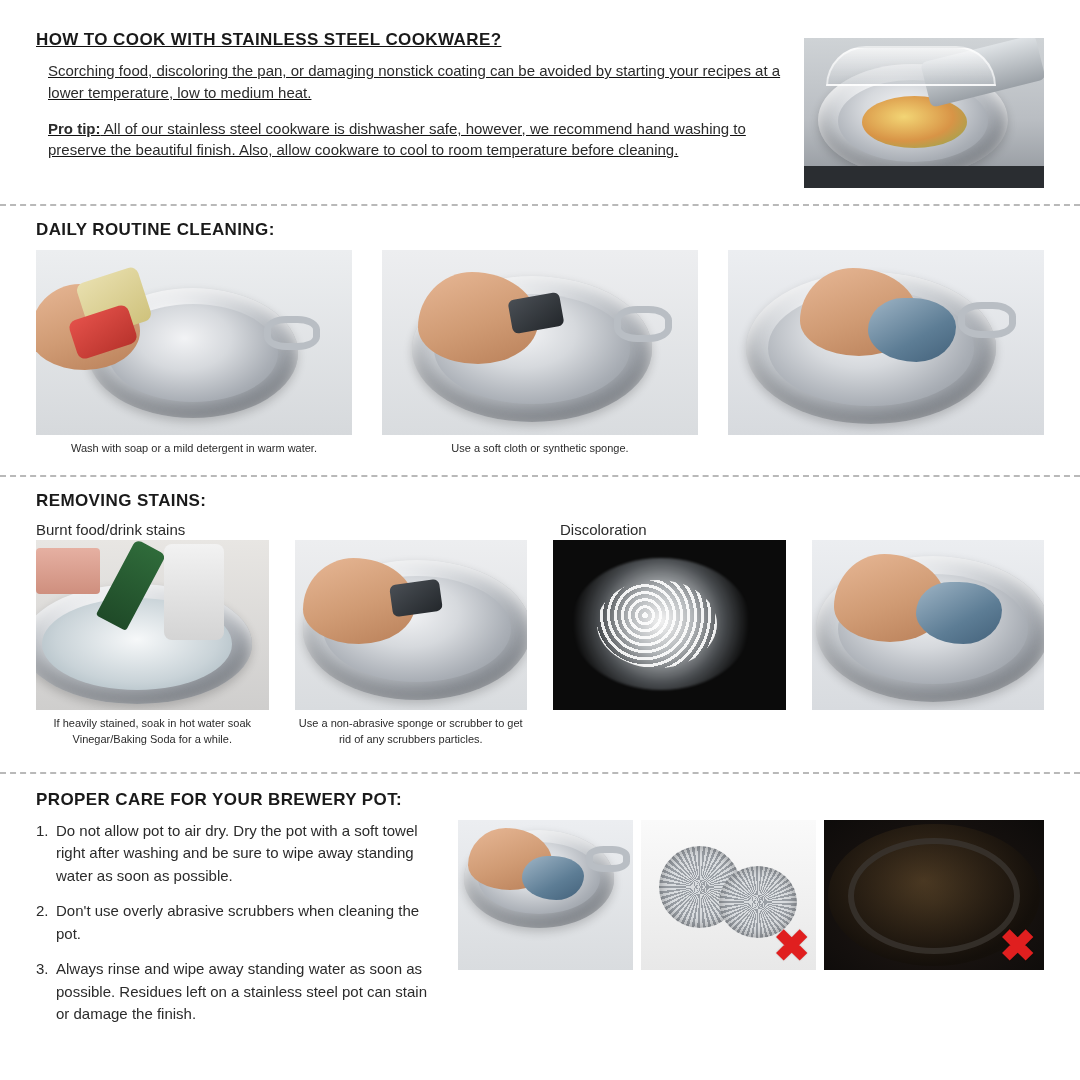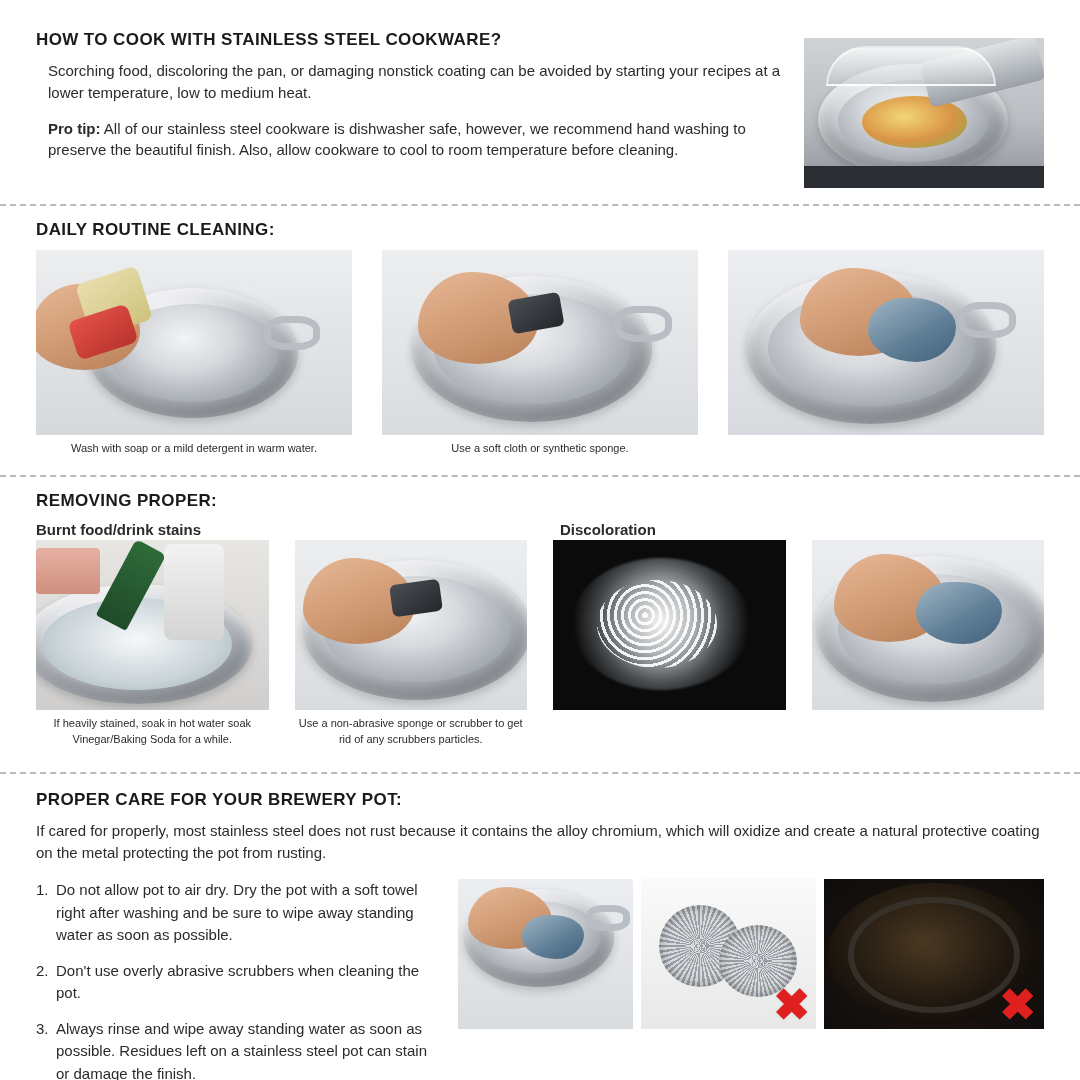--- a/index.html
+++ b/index.html
@@ -41,21 +41,21 @@
     border-top: 2px dashed #b9b9b9;
     margin: 0;
   }
 
   
   .sec1 {
     display: flex;
     padding: 30px 36px 16px 36px;
     gap: 20px;
   }
-  .sec1-text { flex: 1; }
+  .sec1-text { flex: 1; text-decoration: underline; }
   .sec1-text p { margin: 0 0 14px 12px; }
   .sec1-img {
     width: 240px; height: 150px;
     flex: 0 0 240px;
     margin-top: 8px;
   }
 
   
   .photo {
     position: relative;
@@ -127,21 +127,20 @@
   .sec3 { padding: 14px 36px 10px 36px; }
   .stains-grid {
     display: flex;
     gap: 26px;
     margin-top: 2px;
   }
   .stains-grid .cell .photo { width: 100%; height: 170px; }
   .sub-labels {
     display: flex;
     gap: 26px;
-    font-weight: bold;
   }
   .sub-labels .lab { font-size: 15px; color: #2b2b2b; }
 
   
   .sec4 { padding: 16px 36px 10px 36px; }
   .sec4 .intro { margin: 10px 0 16px 0; }
   .sec4-body { display: flex; gap: 24px; }
   .numlist { flex: 1; }
   .numlist .li {
     display: flex;
@@ -239,21 +238,21 @@
           <div class="cloth" style="left:140px;top:48px;width:88px;height:64px"></div>
         </div>
       </div>
 
     </div>
   </div>
 
   <div class="divider" style="margin-top:10px"></div>
 
   <div class="sec3">
-    <div class="h-title">REMOVING PROPER:</div>
+    <div class="h-title">REMOVING STAINS:</div>
     <div class="sub-labels">
       <div class="lab" style="flex:0 0 236px">Burnt food/drink stains</div>
       <div class="lab" style="flex:0 0 236px"></div>
       <div class="lab" style="flex:0 0 236px">Discoloration</div>
       <div class="lab" style="flex:0 0 236px"></div>
     </div>
 
     <div class="stains-grid">
 
       <div class="cell">
@@ -297,21 +296,20 @@
         </div>
       </div>
 
     </div>
   </div>
 
   <div class="divider" style="margin-top:14px"></div>
 
   <div class="sec4">
     <div class="h-title">PROPER CARE FOR YOUR BREWERY POT:</div>
-    <div class="body-text intro">If cared for properly, most stainless steel does not rust because it contains the alloy chromium, which will oxidize and create a natural protective coating on the metal protecting the pot from rusting.</div>
 
     <div class="sec4-body">
       <div class="numlist">
         <div class="li">
           <span class="num">1.</span>
           <span>Do not allow pot to air dry. Dry the pot with a soft towel right after washing and be sure to wipe away standing water as soon as possible.</span>
         </div>
         <div class="li">
           <span class="num">2.</span>
           <span>Don't use overly abrasive scrubbers when cleaning the pot.</span>

